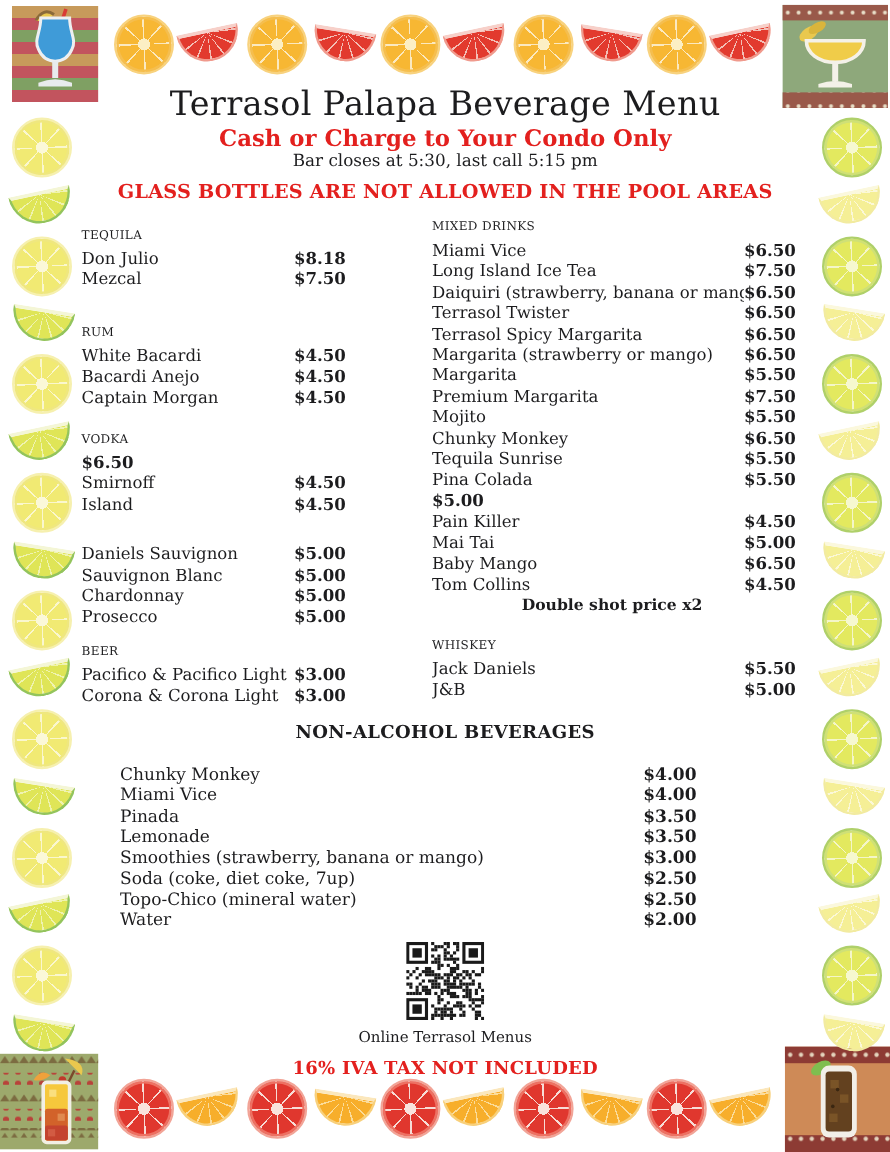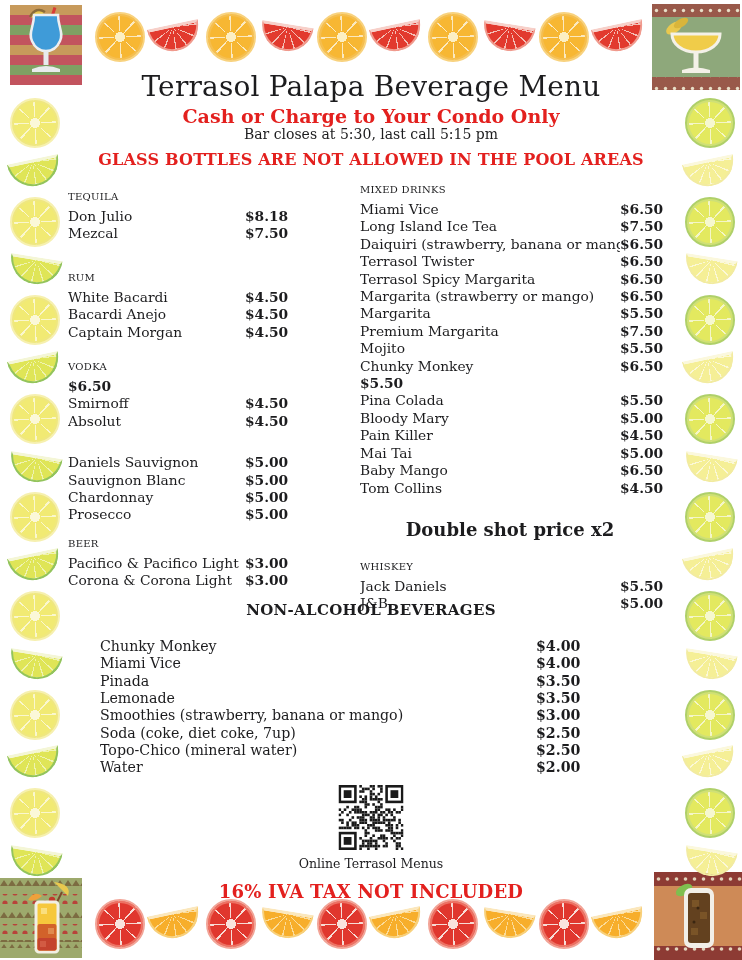--- a/index.html
+++ b/index.html
@@ -67,31 +67,31 @@
     margin-bottom:2px; letter-spacing:.3px;}
   .row{display:flex; align-items:baseline; line-height:17.4px; font-size:13.8px;}
   .iname{flex:1; white-space:nowrap; overflow:hidden;}
   .iprice{flex:none; font-weight:bold; text-align:left;}
   .col-left .iprice{width:46px;}
   .col-right .iprice{width:40px;}
   .na-items .iprice{width:42px;}
   .sec{margin-bottom:18px;}
   .gap-lg{margin-bottom:26px;} .gap-md{margin-bottom:17px;}
   .gap-sm{margin-bottom:24px;}  .gap-xs{margin-bottom:11px;}
-  .double-shot{text-align:center; font-weight:bold; font-size:18px; margin:22px 0 15px;}
+  .double-shot{text-align:center; font-weight:bold; font-size:13px; margin:0 0 15px;}
 
   .na-title{top:601px; font-size:15px; font-weight:bold; letter-spacing:.3px;}
   .na-items{position:absolute; top:638px; left:100px; width:478px;}
   .na-items .row{line-height:17.35px; font-size:14.2px;}
 
   
   .qr{position:absolute; top:785px; left:50%; transform:translateX(-50%);
       width:65px; height:65px; background:#fff;}
   .qr-caption{top:856px; font-size:12.5px;}
-  .tax-note{top:881px; font-size:18px; font-weight:bold; color:#e3201e; letter-spacing:.2px;}
+  .tax-note{top:881px; font-size:15px; font-weight:bold; color:#e3201e; letter-spacing:.2px;}
 </style>
 </head>
 <body>
 
 <div class="page">
 
   <div class="tile tile-tl">
     <svg width="72" height="80" viewBox="0 0 72 80">
       <rect y="0" width="72" height="10" fill="#C79A5B"></rect>
         <rect y="10" width="72" height="10" fill="#C2545E"></rect>
@@ -289,21 +289,21 @@
             <div class="row">
               <span class="iprice">$6.50</span>
             </div>
 
             <div class="row">
               <span class="iname">Smirnoff</span>
               <span class="iprice">$4.50</span>
             </div>
 
             <div class="row">
-              <span class="iname">Absolut</span>
+              <span class="iname">Island</span>
               <span class="iprice">$4.50</span>
             </div>
           </div>
       </div>
       <div class="sec gap-xs">
         <div class="plist">
 
             <div class="row">
               <span class="iname">Daniels Sauvignon</span>
               <span class="iprice">$5.00</span>
@@ -391,30 +391,30 @@
               <span class="iname">Mojito</span>
               <span class="iprice">$5.50</span>
             </div>
 
             <div class="row">
               <span class="iname">Chunky Monkey</span>
               <span class="iprice">$6.50</span>
             </div>
 
             <div class="row">
+              <span class="iname">Tequila Sunrise</span>
               <span class="iprice">$5.50</span>
             </div>
 
             <div class="row">
               <span class="iname">Pina Colada</span>
               <span class="iprice">$5.50</span>
             </div>
 
             <div class="row">
-              <span class="iname">Bloody Mary</span>
               <span class="iprice">$5.00</span>
             </div>
 
             <div class="row">
               <span class="iname">Pain Killer</span>
               <span class="iprice">$4.50</span>
             </div>
 
             <div class="row">
               <span class="iname">Mai Tai</span>

